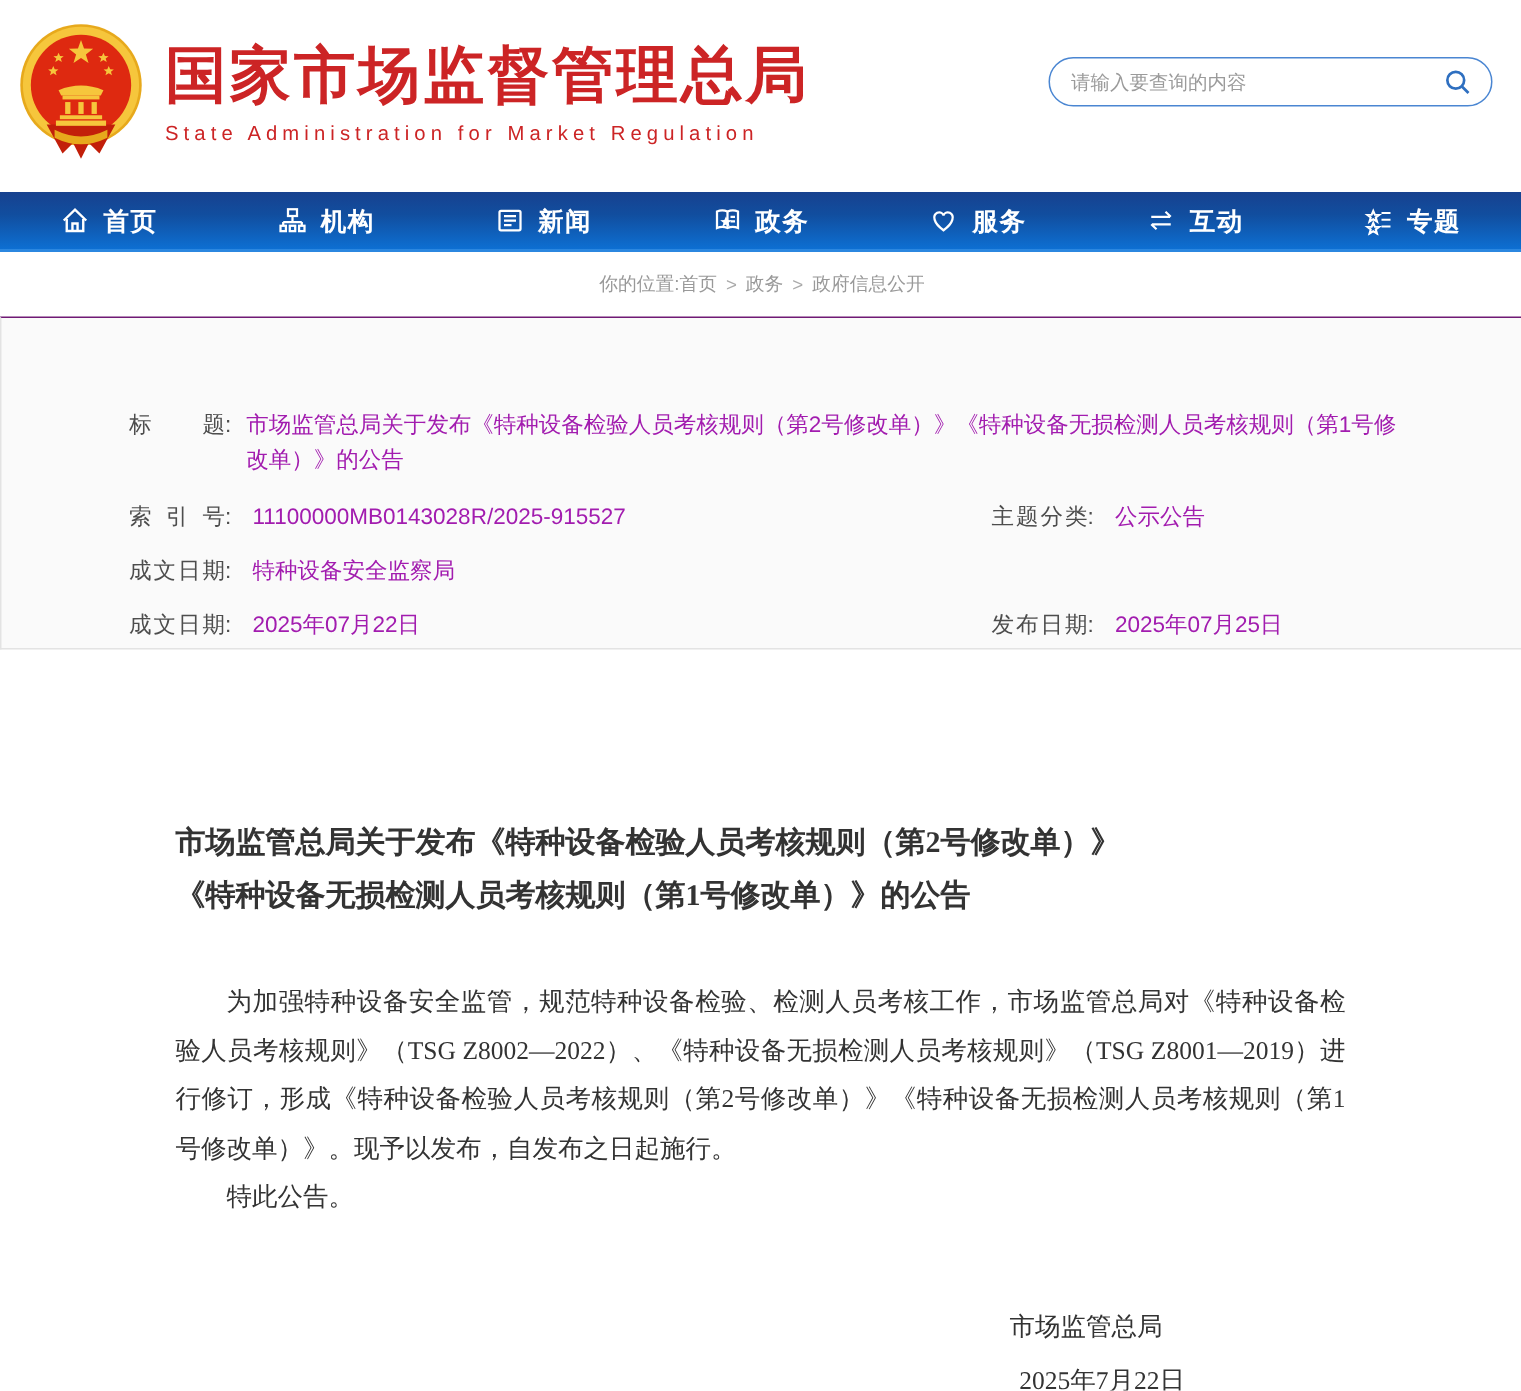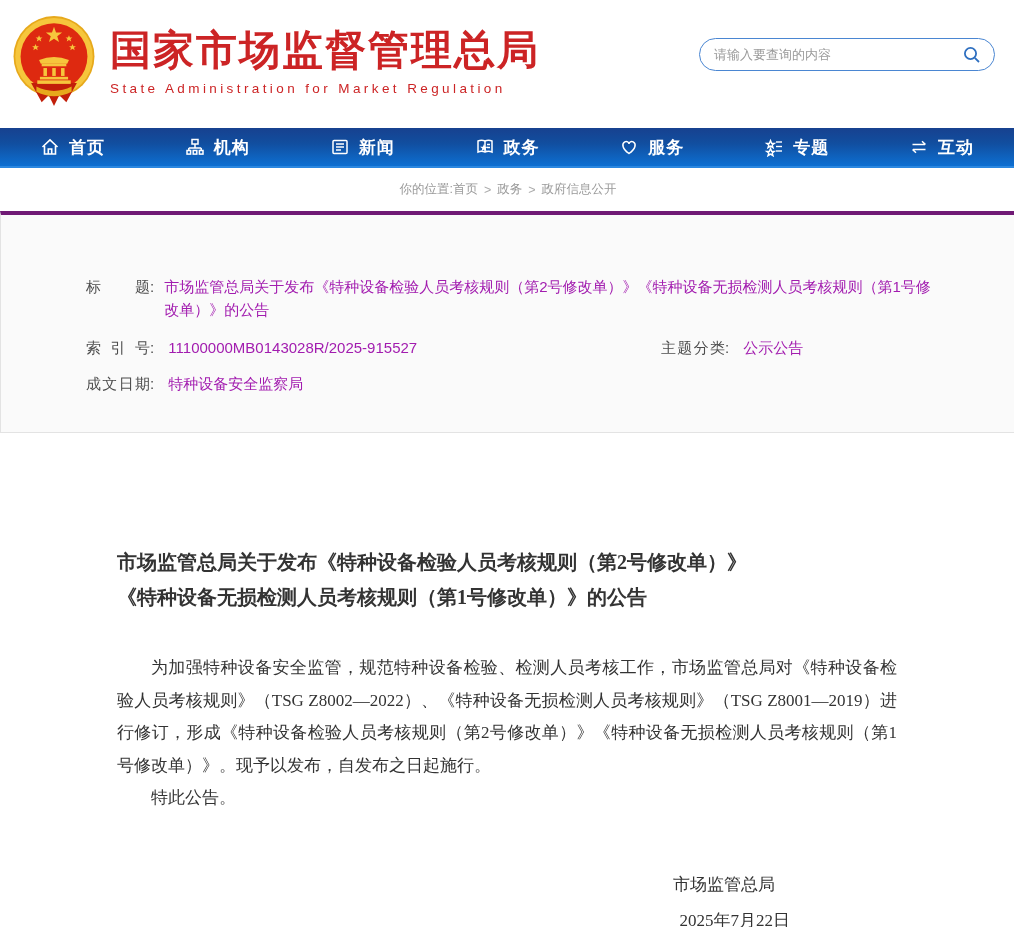--- a/index.html
+++ b/index.html
@@ -50,21 +50,21 @@
   .breadcrumb {
     height:43px; display:flex; align-items:center; padding-left:2px;
     font-size:12.5px; color:#999;justify-content:center;
   }
   .breadcrumb a { color:#999; text-decoration:none; }
   .crumb-sep { margin:0 6px; color:#aaa; }
 
   
   .meta-box {
     background:#fafafa;
-    border-top:4px solid #701a75; border-bottom:1px solid #e3e3e3;
+    border-top:1px solid #701a75; border-bottom:1px solid #e3e3e3;
     border-left:1px solid #e3e3e3;
     height:222px; padding:60px 60px 0 85px; font-size:15px;
   }
   .meta-label {
     display:inline-block; width:64px; color:#4d4d4d; vertical-align:top;
     text-align:justify; text-align-last:justify;
   }
   .meta-colon { color:#4d4d4d; }
   .meta-value { color:#a21caf; }
   .meta-title-row { display:flex; margin-bottom:17px; line-height:23px; }
@@ -174,35 +174,35 @@
     </svg>
     <span>政务</span>
   </a>
   <a class="nav-item">
     <svg viewBox="0 0 20 20" fill="none" stroke="#fff" stroke-width="1.5">
       <path d="M10,16.5 C3,11.5 2.6,6.5 5.8,4.9 C8,3.8 9.7,5.5 10,6.7 C10.3,5.5 12,3.8 14.2,4.9 C17.4,6.5 17,11.5 10,16.5 Z"></path>
     </svg>
     <span>服务</span>
   </a>
   <a class="nav-item">
+    <svg viewBox="0 0 20 20" fill="none" stroke="#fff" stroke-width="1.5">
+      <path d="M3.5,7.5 H16 M13,4.2 L16.5,7.5"></path>
+      <path d="M16.5,12.5 H4 M7,15.8 L3.5,12.5"></path>
+    </svg>
+    <span>互动</span>
+  </a>
+  <a class="nav-item">
     <svg viewBox="0 0 20 20" fill="none" stroke="#fff" stroke-width="1.4">
       <use href="#star-o" x="1.5" y="2" stroke="#fff" fill="none"></use>
       <use href="#star-o" x="1.5" y="10" stroke="#fff" fill="none"></use>
       <line x1="12" y1="5" x2="18" y2="5"></line>
         <line x1="12" y1="9.5" x2="18" y2="9.5"></line>
         <line x1="12" y1="14" x2="18" y2="14"></line>
     </svg>
     <span>专题</span>
-  </a>
-  <a class="nav-item">
-    <svg viewBox="0 0 20 20" fill="none" stroke="#fff" stroke-width="1.5">
-      <path d="M3.5,7.5 H16 M13,4.2 L16.5,7.5"></path>
-      <path d="M16.5,12.5 H4 M7,15.8 L3.5,12.5"></path>
-    </svg>
-    <span>互动</span>
   </a>
 </div>
 
 <div class="breadcrumb">
   <span>你的位置:</span>
   <a>首页</a>
   <span class="crumb-sep">&gt;</span>
   <a>政务</a>
   <span class="crumb-sep">&gt;</span>
   <a>政府信息公开</a>
@@ -221,20 +221,30 @@
     </div>
     <div class="meta-col-right">
       <span class="meta-label">主题分类</span><span class="meta-colon">:</span>
       <span class="meta-value">公示公告</span>
     </div>
   </div>
   <div class="meta-cols">
     <div class="meta-col-right">
       <span class="meta-label">成文日期</span><span class="meta-colon">:</span>
       <span class="meta-value">特种设备安全监察局</span>
+    </div>
+  </div>
+  <div class="meta-cols">
+    <div class="meta-col-left">
+      <span class="meta-label">成文日期</span><span class="meta-colon">:</span>
+      <span class="meta-value">2025年07月22日</span>
+    </div>
+    <div class="meta-col-right">
+      <span class="meta-label">发布日期</span><span class="meta-colon">:</span>
+      <span class="meta-value">2025年07月25日</span>
     </div>
   </div>
 </div>
 
 <div class="article">
   <h1 class="article-title">
     <div>市场监管总局关于发布《特种设备检验人员考核规则（第2号修改单）》</div>
     <div>《特种设备无损检测人员考核规则（第1号修改单）》的公告</div>
   </h1>
   <div class="article-body">

